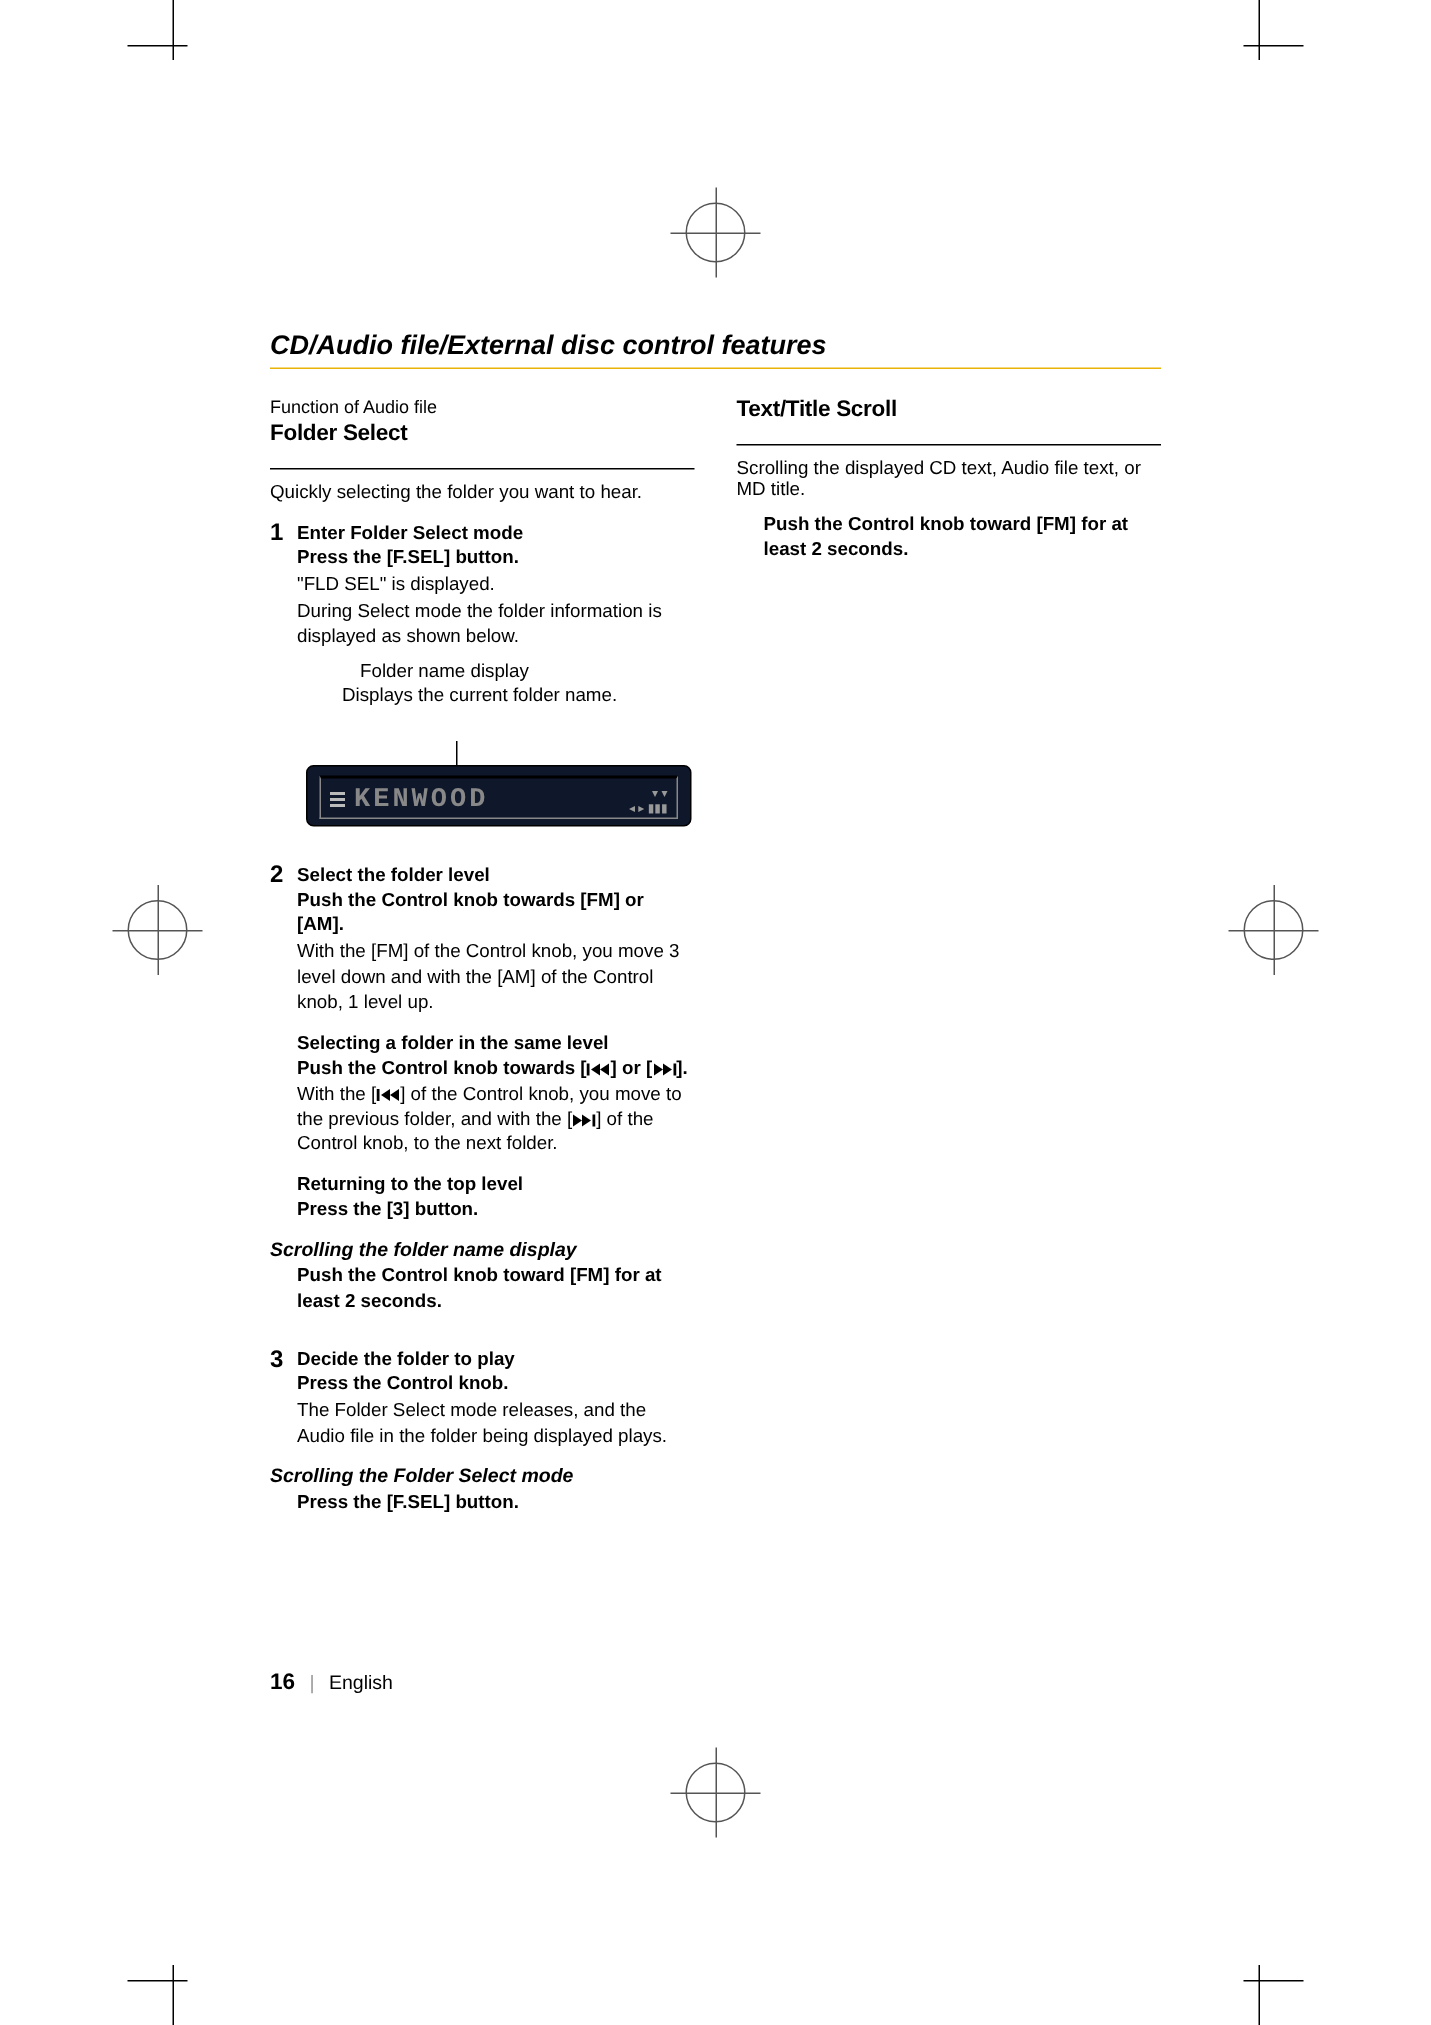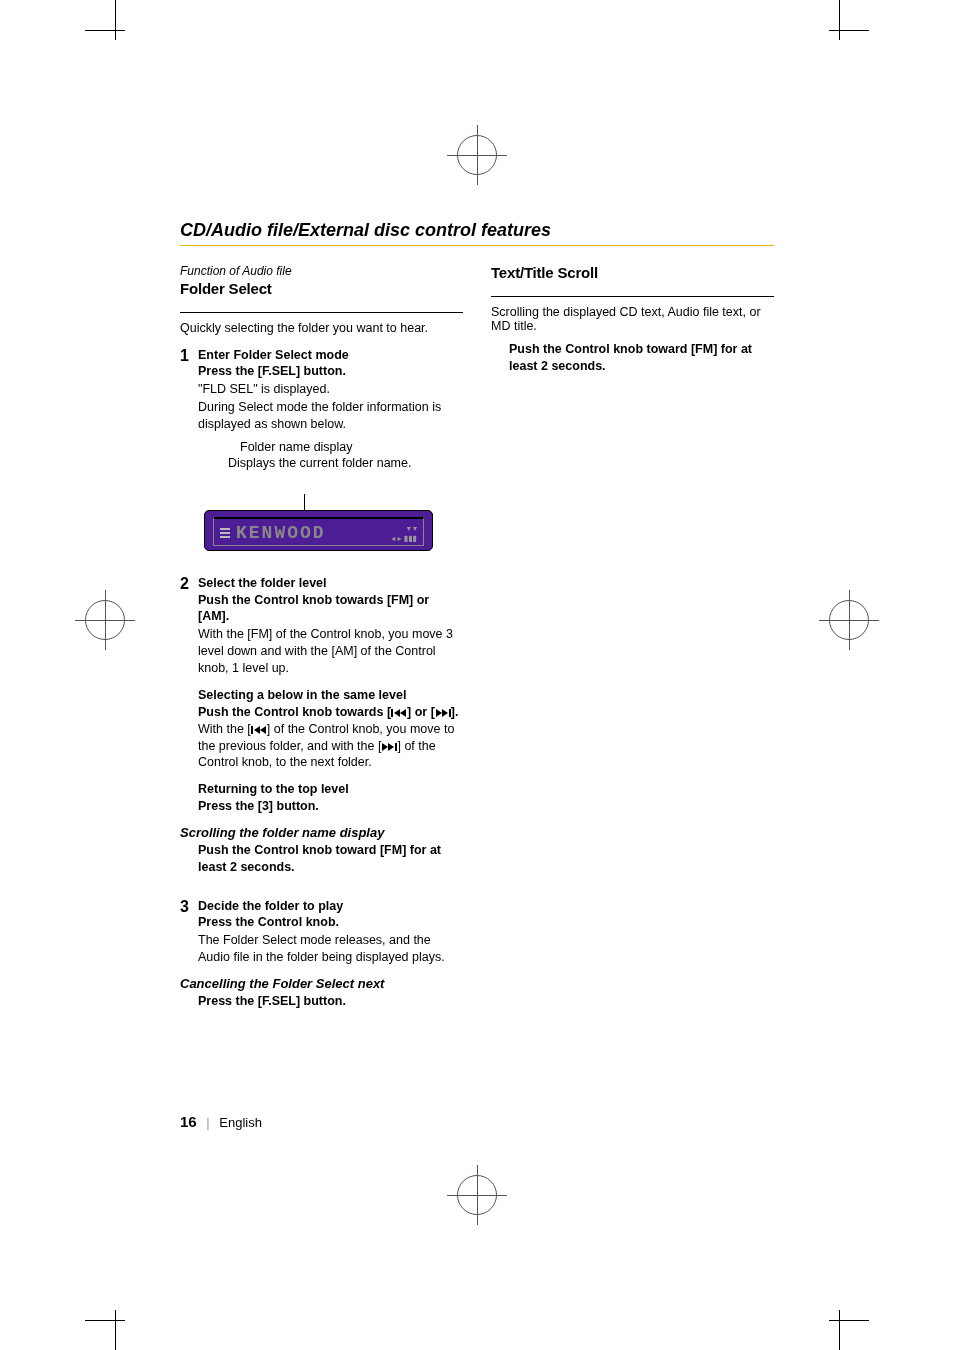--- a/index.html
+++ b/index.html
@@ -85,21 +85,20 @@
   .columns {
     display: flex;
     gap: 28px;
   }
   .col {
     flex: 1;
     min-width: 0;
   }
 
   .func-label {
-    font-style: italic;
     font-size: 12px;
     margin-bottom: 2px;
   }
   .section-heading {
     font-weight: 900;
     font-size: 15px;
     border-bottom: 1px solid #000;
     padding-bottom: 15px;
     margin-bottom: 8px;
     letter-spacing: -0.2px;
@@ -183,22 +182,22 @@
   .pointer-line {
     margin-left: 100px;
     width: 1px;
     height: 16px;
     background: #000;
   }
   .lcd-frame {
     border: 1px solid #000;
     border-radius: 5px;
     padding: 6px 8px 4px 8px;
-    width: 229px;
-    background: #4c1d95;
+    width: 257px;
+    background: #0f172a;
   }
   .lcd-inner {
     border: 1px solid #888;
     border-top: 2px solid #000;
     padding: 4px 6px 2px 6px;
     display: flex;
     align-items: center;
     gap: 6px;
   }
   .lcd-bars {
@@ -305,21 +304,21 @@
       <div class="step">
         <div class="step-num">2</div>
         <div class="step-body">
           <div class="step-title">Select the folder level</div>
           <div class="step-instr">Push the Control knob towards [FM] or [AM].</div>
           <div class="step-desc">With the [FM] of the Control knob, you move 3 level down and with the [AM] of the Control knob, 1 level up.</div>
         </div>
       </div>
 
       <div class="sub-block">
-        <div class="sub-title">Selecting a below in the same level</div>
+        <div class="sub-title">Selecting a folder in the same level</div>
         <div class="sub-instr">
           <span>Push the Control knob towards [</span><svg class="inline-icon" width="16" height="10" viewBox="0 0 16 10">
               <rect x="0" y="1" width="2" height="8" fill="#000"></rect>
               <polygon points="9,1 3,5 9,9" fill="#000"></polygon>
               <polygon points="15,1 9,5 15,9" fill="#000"></polygon>
             </svg><span>] or [</span><svg class="inline-icon" width="16" height="10" viewBox="0 0 16 10">
               <polygon points="1,1 7,5 1,9" fill="#000"></polygon>
               <polygon points="7,1 13,5 7,9" fill="#000"></polygon>
               <rect x="14" y="1" width="2" height="8" fill="#000"></rect>
             </svg><span>].</span>
@@ -352,21 +351,21 @@
       <div class="step">
         <div class="step-num">3</div>
         <div class="step-body">
           <div class="step-title">Decide the folder to play</div>
           <div class="step-instr">Press the Control knob.</div>
           <div class="step-desc">The Folder Select mode releases, and the Audio file in the folder being displayed plays.</div>
         </div>
       </div>
 
       <div>
-        <div class="ital-sub">Cancelling the Folder Select next</div>
+        <div class="ital-sub">Scrolling the Folder Select mode</div>
         <div class="sub-block">
           <div class="sub-instr">Press the [F.SEL] button.</div>
         </div>
       </div>
 
     </div>
 
     <div class="col">
       <div class="section-heading">Text/Title Scroll</div>
       <div class="intro" style="margin-bottom:8px;">Scrolling the displayed CD text, Audio file text, or MD title.</div>

